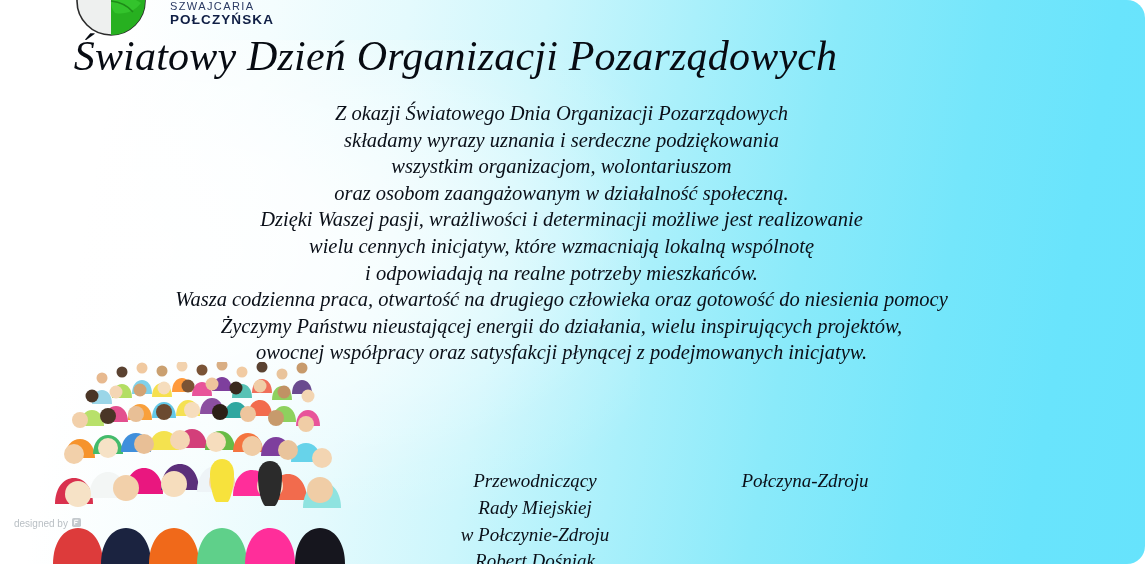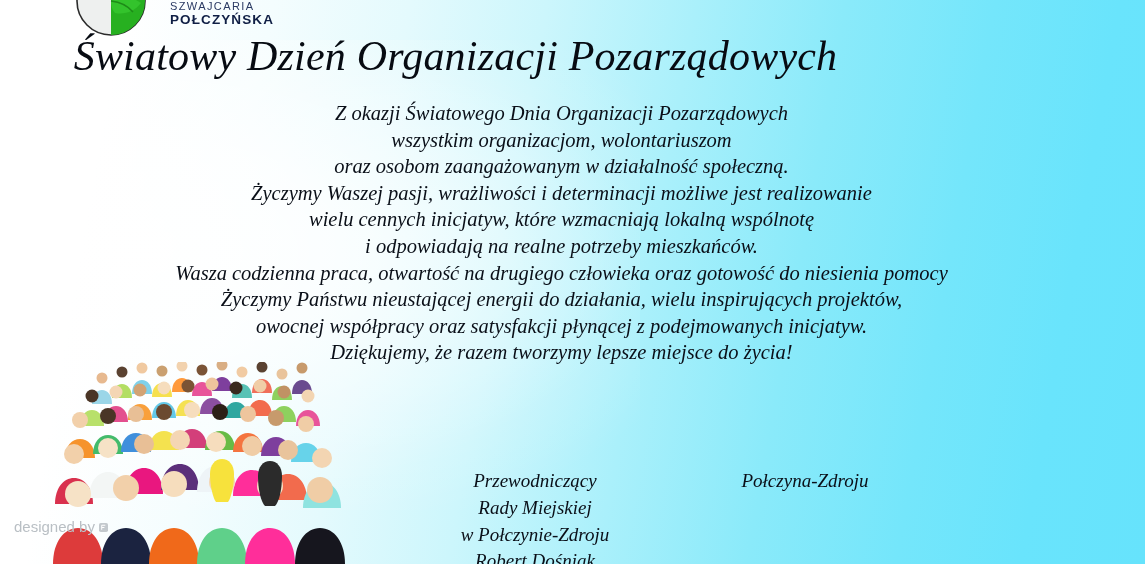--- a/index.html
+++ b/index.html
@@ -18,20 +18,21 @@
         #ffffff 0%,
         #ffffff 10%,
         #f4fdfe 22%,
         #e4fafd 33%,
         #ccf6fc 44%,
         #aaf0fb 56%,
         #8aeafa 68%,
         #74e6fb 80%,
         #69e4fc 90%,
         #66e3fc 100%);
+    border-radius: 18px;
   }
   
   #bloom {
     position: absolute;
     left: -120px;
     top: 40px;
     width: 760px;
     height: 470px;
     background: radial-gradient(ellipse at 35% 45%,
         rgba(255,255,255,0.95) 0%,
@@ -118,21 +119,21 @@
   }
   #signatures .col { text-align: center; width: 230px; }
   #signatures .ln { display: block; white-space: nowrap; }
 
   
   #watermark {
     position: absolute;
     left: 14px;
     top: 518px;
     font-family: "Liberation Sans", "DejaVu Sans", sans-serif;
-    font-size: 15px;
+    font-size: 10px;
     color: #b9bfc4;
     display: flex;
     align-items: flex-start;
     gap: 4px;
   }
 
   
   #crowd {
     position: absolute;
     left: 44px;
@@ -278,29 +279,29 @@
     <div id="logo-words">
       <div class="logo-line-1">SZWAJCARIA</div>
       <div class="logo-line-2">POŁCZYŃSKA</div>
     </div>
   </div>
 
   <div id="headline">Światowy Dzień Organizacji Pozarządowych</div>
 
   <div id="body-copy">
     <span class="ln">Z okazji Światowego Dnia Organizacji Pozarządowych</span>
+    <span class="ln">składamy wyrazy uznania i serdeczne podziękowania</span>
     <span class="ln">wszystkim organizacjom, wolontariuszom</span>
     <span class="ln">oraz osobom zaangażowanym w działalność społeczną.</span>
-    <span class="ln">Życzymy Waszej pasji, wrażliwości i determinacji możliwe jest realizowanie</span>
+    <span class="ln">Dzięki Waszej pasji, wrażliwości i determinacji możliwe jest realizowanie</span>
     <span class="ln">wielu cennych inicjatyw, które wzmacniają lokalną wspólnotę</span>
     <span class="ln">i odpowiadają na realne potrzeby mieszkańców.</span>
     <span class="ln">Wasza codzienna praca, otwartość na drugiego człowieka oraz gotowość do niesienia pomocy</span>
     <span class="ln">Życzymy Państwu nieustającej energii do działania, wielu inspirujących projektów,</span>
     <span class="ln">owocnej współpracy oraz satysfakcji płynącej z podejmowanych inicjatyw.</span>
-    <span class="ln">Dziękujemy, że razem tworzymy lepsze miejsce do życia!</span>
   </div>
 
   <div id="signatures">
     <div class="col">
       <span class="ln">Przewodniczący</span>
       <span class="ln">Rady Miejskiej</span>
       <span class="ln">w Połczynie-Zdroju</span>
       <span class="ln">Robert Dośniak</span>
     </div>
     <div class="col">

